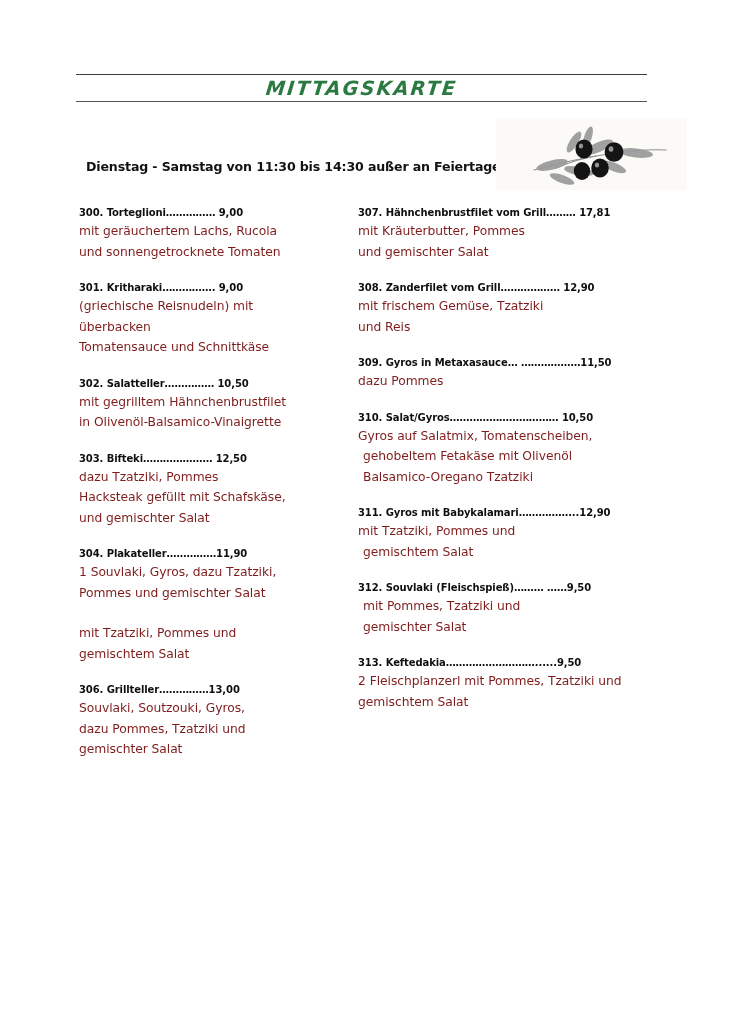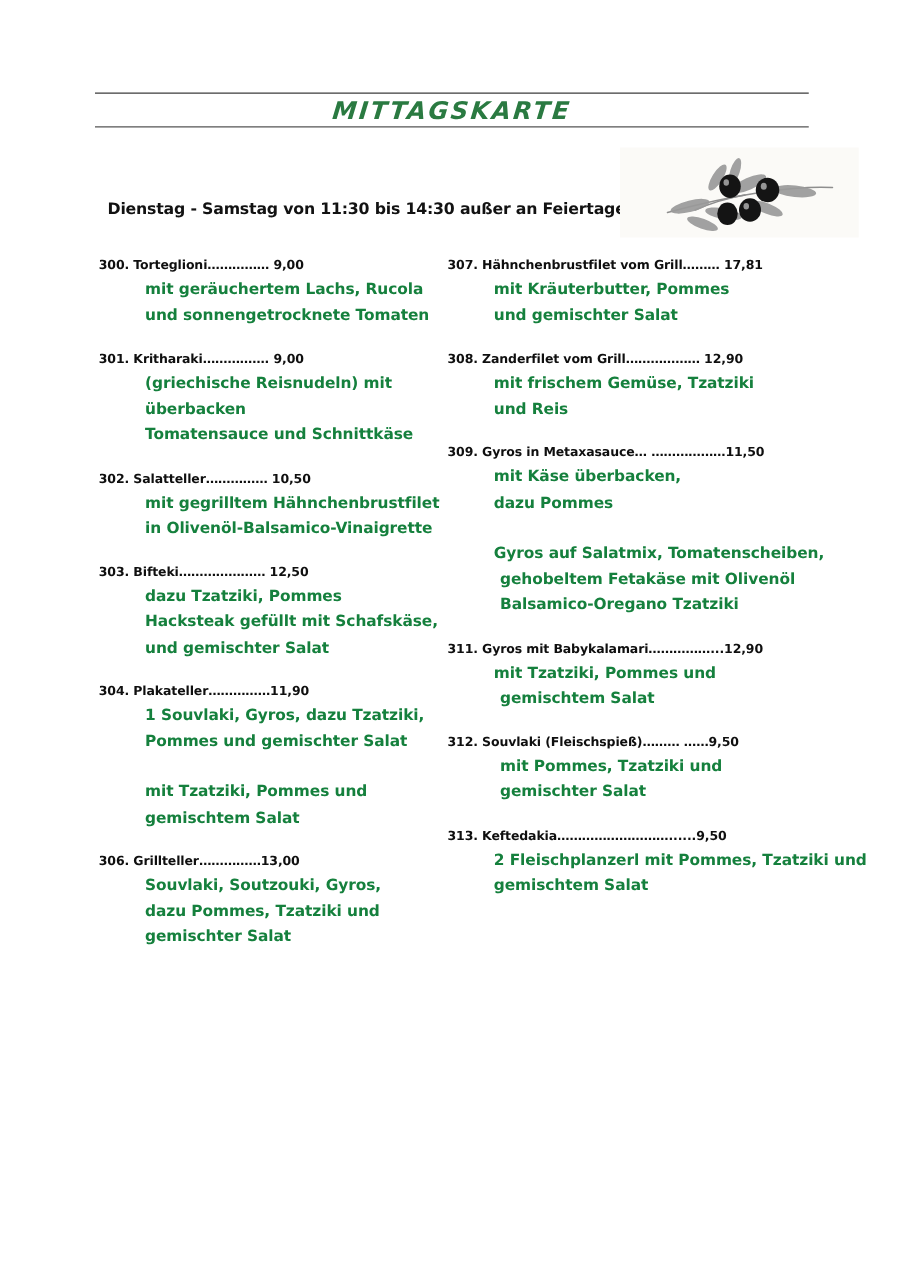--- a/index.html
+++ b/index.html
@@ -87,26 +87,25 @@
   .item-head {
     font-size: 10px;
     font-weight: bold;
     color: #0f0f0f;
     letter-spacing: -0.1px;
     white-space: nowrap;
     margin-bottom: 3px;
   }
   .item-desc-line {
     font-size: 12.3px;
-    font-weight: bold;
-    color: #15803d;
+    font-weight: normal;
+    color: #7f1d1d;
     letter-spacing: -0.05px;
     line-height: 20.5px;
     white-space: nowrap;
-    margin-left: 37px;
   }
   .item-desc-line.indent { padding-left: 5px; }
 </style>
 </head>
 <body>
 
 <div class="header-block">
   <div class="rule"></div>
   <div class="title-row">
     <span class="menu-title">MITTAGSKARTE</span>
@@ -192,24 +191,24 @@
       <div class="item-desc-line">mit Kräuterbutter, Pommes</div>
       <div class="item-desc-line">und gemischter Salat</div>
     </div>
     <div class="item">
       <div class="item-head">308. Zanderfilet vom Grill……………… 12,90</div>
       <div class="item-desc-line">mit frischem Gemüse, Tzatziki</div>
       <div class="item-desc-line">und Reis</div>
     </div>
     <div class="item">
       <div class="item-head">309. Gyros in Metaxasauce… ………………11,50</div>
-      <div class="item-desc-line">mit Käse überbacken,</div>
       <div class="item-desc-line">dazu Pommes</div>
     </div>
     <div class="item">
+      <div class="item-head">310. Salat/Gyros…………………………… 10,50</div>
       <div class="item-desc-line">Gyros auf Salatmix, Tomatenscheiben,</div>
       <div class="item-desc-line indent">gehobeltem Fetakäse mit Olivenöl</div>
       <div class="item-desc-line indent">Balsamico-Oregano Tzatziki</div>
     </div>
     <div class="item">
       <div class="item-head">311. Gyros mit Babykalamari……………...12,90</div>
       <div class="item-desc-line">mit Tzatziki, Pommes und</div>
       <div class="item-desc-line indent">gemischtem Salat</div>
     </div>
     <div class="item">

